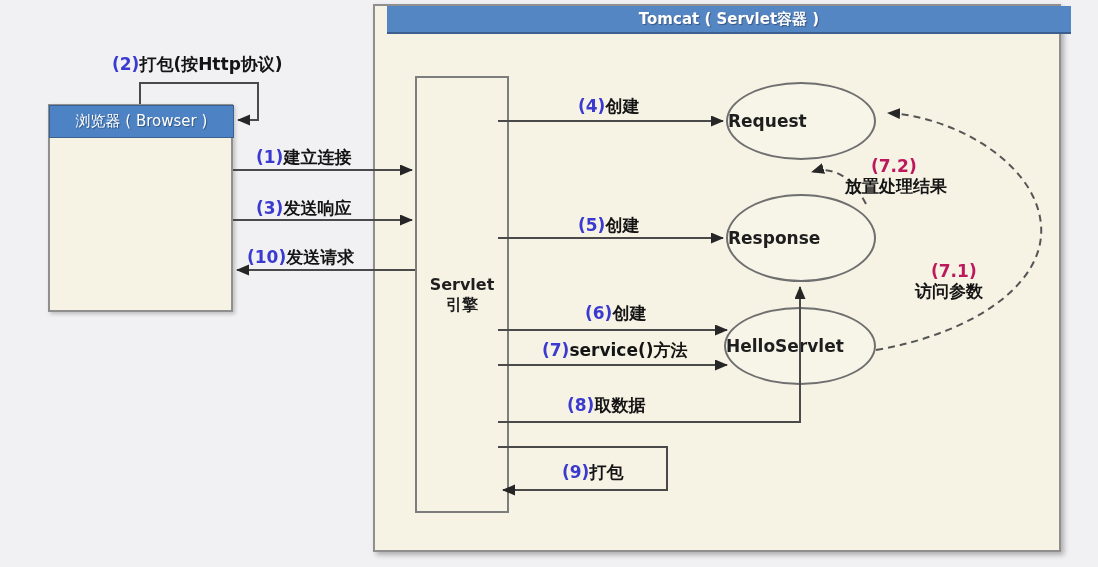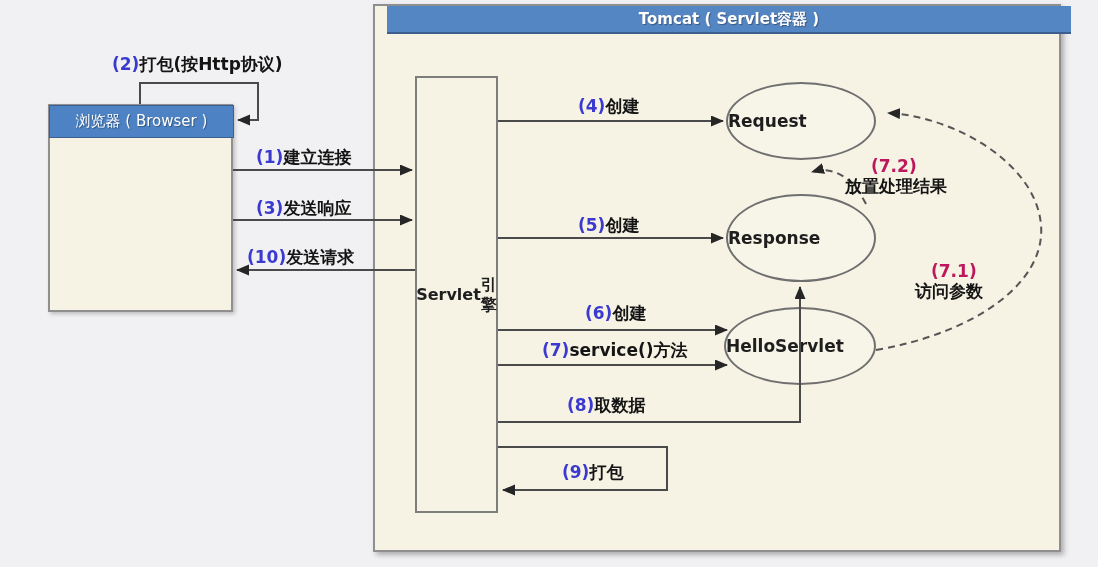--- a/index.html
+++ b/index.html
@@ -28,23 +28,23 @@
     box-shadow:2px 2px 4px rgba(0,0,0,0.22);
   }
   .browser-title{
     position:absolute;left:-1px;top:-1px;width:185px;height:33px;
     background:#4d83c4;border:1px solid #3c5f90;box-sizing:border-box;
     color:#ffffff;font-weight:normal;font-size:15px;
     display:flex;align-items:center;justify-content:center;
     text-shadow:1px 1px 1px rgba(0,0,0,0.35);
   }
   .engine{
-    position:absolute;left:415px;top:76px;width:83px;height:437px;
+    position:absolute;left:415px;top:76px;width:94px;height:437px;
     background:#f6f2e4;border:2px solid #7d7d7d;box-sizing:border-box;
-    display:flex;flex-direction:row;align-items:center;justify-content:center;
+    display:flex;flex-direction:column;align-items:center;justify-content:center;
     font-weight:bold;font-size:16px;color:#1e1e1e;line-height:1.25;
   }
   .ellipse{
     position:absolute;border:2px solid #6f6f6f;border-radius:50%;
     background:#f7f4e8;box-sizing:border-box;
     display:flex;align-items:center;justify-content:flex-start;
     font-weight:bold;font-size:17px;color:#1e1e1e;
   }
   .el-request{left:726px;top:82px;width:150px;height:78px;}
   .el-response{left:726px;top:194px;width:150px;height:88px;}

